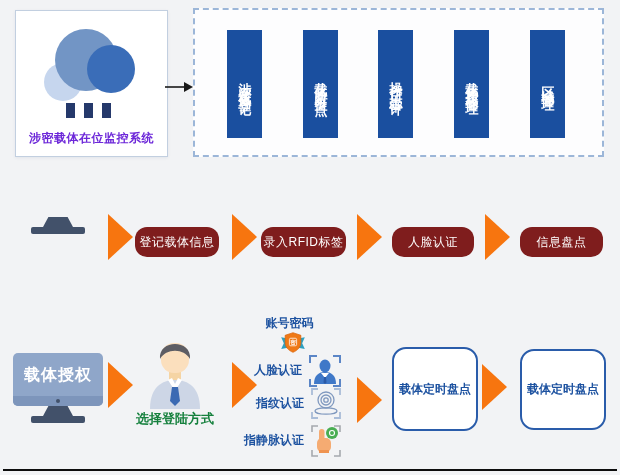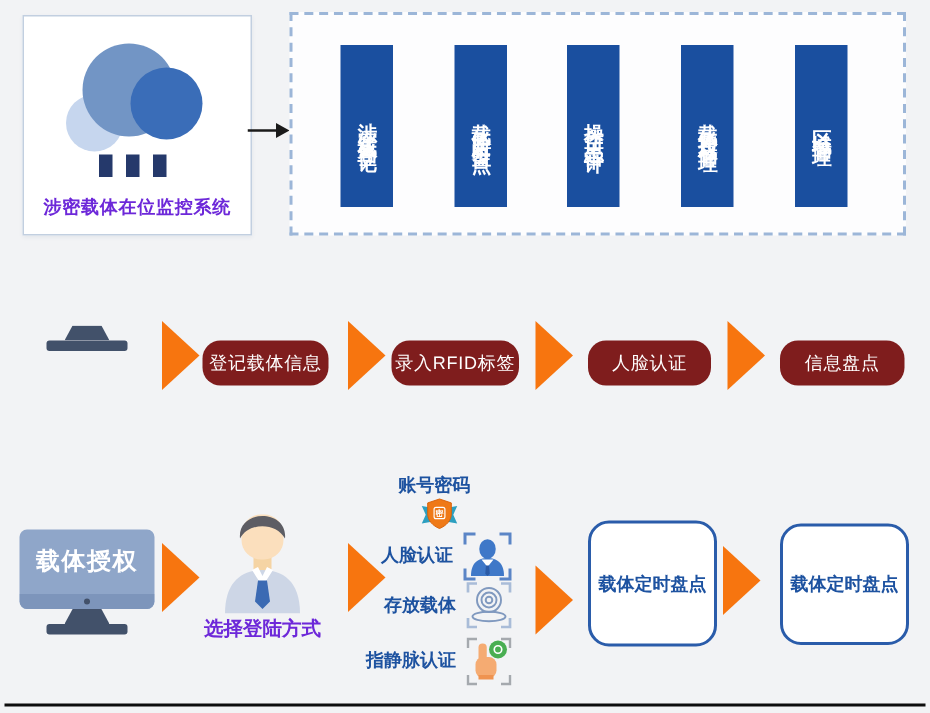--- a/index.html
+++ b/index.html
@@ -56,21 +56,21 @@
   }
   
   .step-btn{
     position:absolute;top:227px;height:30px;background:#7f1d1d;border-radius:12px;
     color:#fff;font-weight:normal;font-size:12px;
     display:flex;align-items:center;justify-content:center;letter-spacing:.5px;
   }
   
   .person-label{
     position:absolute;left:128px;top:410px;width:94px;text-align:center;
-    font-size:13px;font-weight:bold;color:#6d28d9;
+    font-size:13px;font-weight:bold;color:#15803d;
   }
   .auth-item{position:absolute;left:243px;width:99px;display:flex;align-items:center;justify-content:flex-end;}
   .auth-item .auth-label{font-size:12px;font-weight:bold;color:#1d52a0;margin-right:6px;white-space:nowrap;}
   .outcome-box{
     position:absolute;background:#ffffff;border:2px solid #2a5caa;border-radius:14px;
     display:flex;flex-direction:column;align-items:center;justify-content:center;
     color:#1d52a0;font-weight:bold;font-size:12px;line-height:1.9;text-align:center;
   }
   .bottom-line{position:absolute;left:3px;top:469px;width:614px;height:2px;background:#0d0d0d;}
 </style>
@@ -163,21 +163,21 @@
         <path d="M9 32 H2 V25"></path>
     </g>
     <ellipse cx="17" cy="12" rx="5.5" ry="6.5" fill="#3f78c8"></ellipse>
     <path d="M6 30 C6 21 11 18 17 18 C23 18 28 21 28 30 Z" fill="#3f78c8"></path>
     <path d="M13 19 L17 24 L21 19 Z" fill="#ffffff"></path>
     <path d="M16 23 L18 23 L18.5 28.5 L17 30 L15.5 28.5 Z" fill="#2b5aa6"></path>
   </svg>
 </div>
 
 <div class="auth-item" style="top:387px;height:33px;">
-  <span class="auth-label">存放载体</span>
+  <span class="auth-label">指纹认证</span>
   <svg width="32" height="33" viewBox="0 0 32 33">
     <g stroke="#a9bcd8" stroke-width="1.8" fill="none">
       <path d="M2 8 V2 H8"></path>
         <path d="M24 2 H30 V8"></path>
         <path d="M30 25 V31 H24"></path>
         <path d="M8 31 H2 V25"></path>
     </g>
     <g stroke="#8099bf" stroke-width="1.3" fill="none">
       <circle cx="16" cy="13" r="8"></circle>
         <circle cx="16" cy="13" r="5"></circle>

